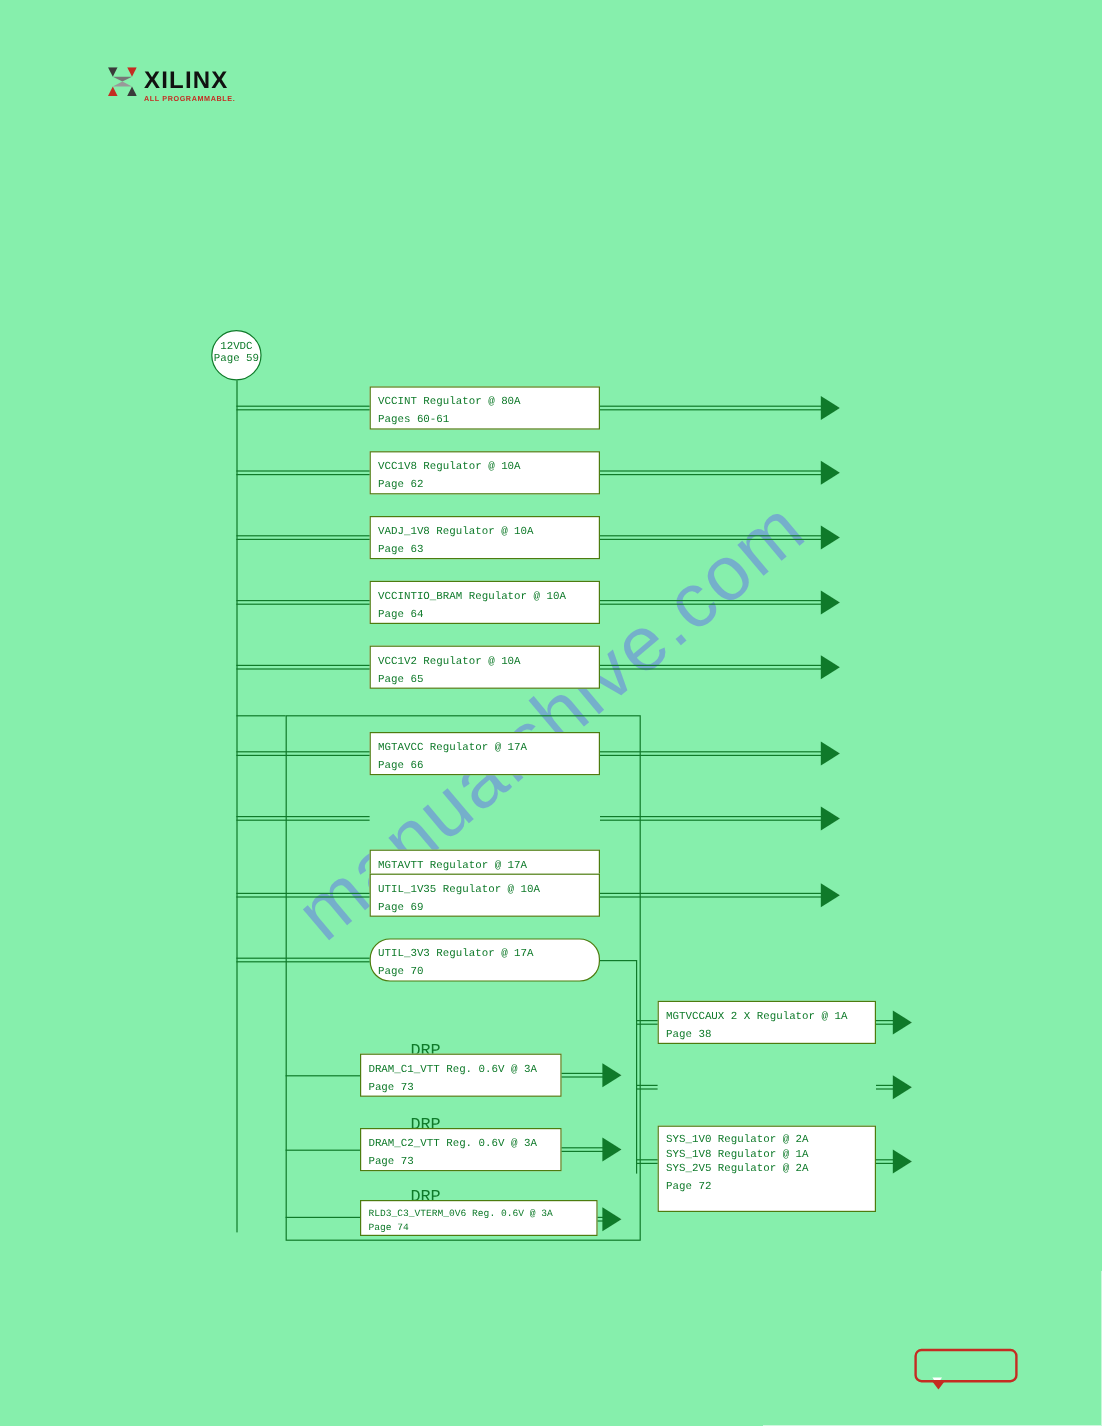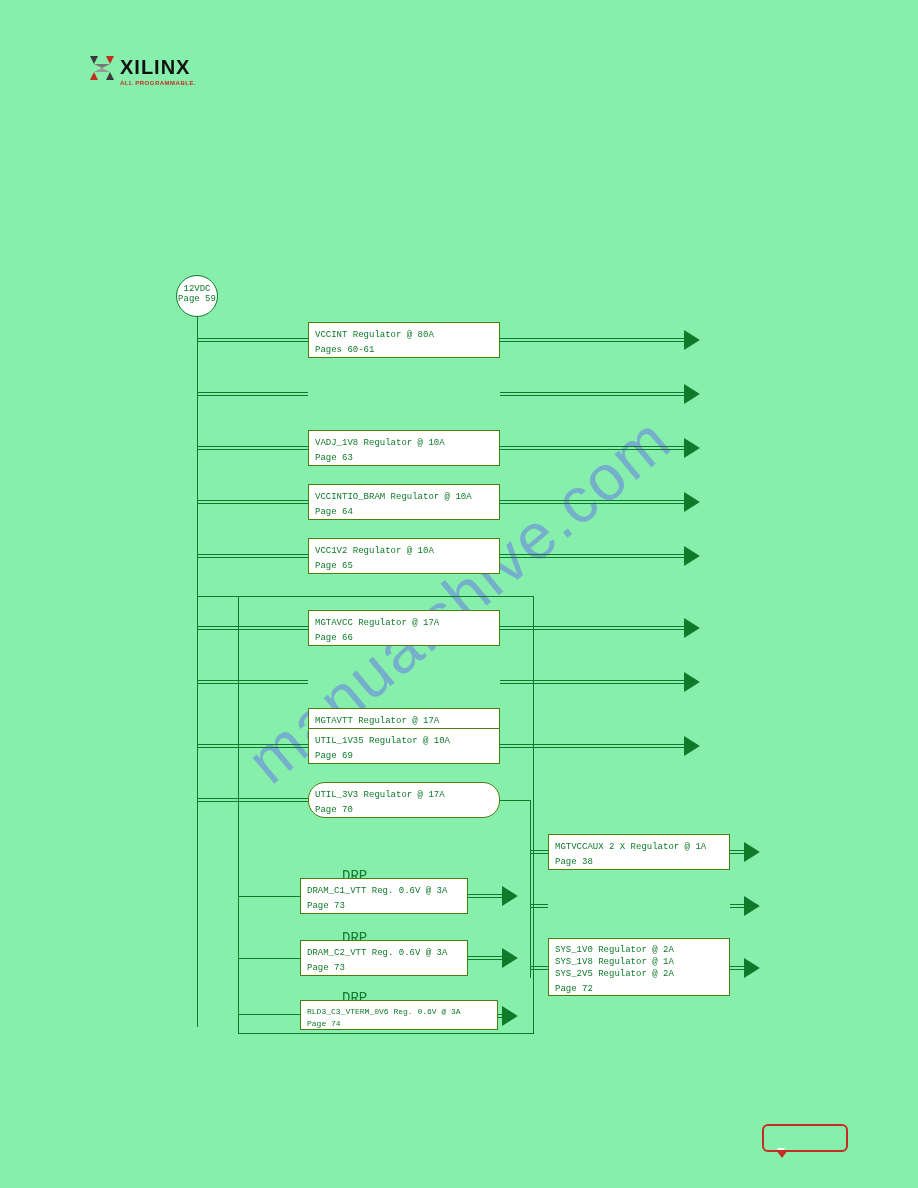--- a/index.html
+++ b/index.html
@@ -182,20 +182,24 @@
   <div class="vline" style="left:197px; top:317px; height:710px;"></div>
 
   <div class="dia-box" style="left:308px; top:322px; width:192px; height:36px;">
     <div>VCCINT Regulator @ 80A</div>
     <div>Pages 60-61</div>
   </div>
   <div class="hline dbl" style="left:197px; top:338px; width:111px;"></div>
   <div class="hline dbl" style="left:500px; top:338px; width:186px;"></div>
   <div class="arrowR" style="left:686px; top:332px;"></div>
 
+  <div class="dia-box" style="left:308px; top:376px; width:192px; height:36px;">
+    <div>VCC1V8 Regulator @ 10A</div>
+    <div>Page 62</div>
+  </div>
   <div class="hline dbl" style="left:197px; top:392px; width:111px;"></div>
   <div class="hline dbl" style="left:500px; top:392px; width:186px;"></div>
   <div class="arrowR" style="left:686px; top:386px;"></div>
 
   <div class="dia-box" style="left:308px; top:430px; width:192px; height:36px;">
     <div>VADJ_1V8 Regulator @ 10A</div>
     <div>Page 63</div>
   </div>
   <div class="hline dbl" style="left:197px; top:446px; width:111px;"></div>
   <div class="hline dbl" style="left:500px; top:446px; width:186px;"></div>
@@ -255,21 +259,21 @@
     <div>Page 38</div>
   </div>
   <div class="hline dbl" style="left:530px; top:850px; width:18px;"></div>
   <div class="hline dbl" style="left:730px; top:850px; width:16px;"></div>
   <div class="arrowR" style="left:746px; top:844px;"></div>
 
   <div class="hline dbl" style="left:530px; top:904px; width:18px;"></div>
   <div class="hline dbl" style="left:730px; top:904px; width:16px;"></div>
   <div class="arrowR" style="left:746px; top:898px;"></div>
 
-  <div class="dia-box" style="left:548px; top:938px; width:182px; height:58px; line-height:1.35;">
+  <div class="dia-box" style="left:548px; top:938px; width:182px; height:72px; line-height:1.35;">
     <div>SYS_1V0 Regulator @ 2A</div>
     <div>SYS_1V8 Regulator @ 1A</div>
     <div>SYS_2V5 Regulator @ 2A</div>
     <div style="margin-top:3px;">Page 72</div>
   </div>
   <div class="hline dbl" style="left:530px; top:966px; width:18px;"></div>
   <div class="hline dbl" style="left:730px; top:966px; width:16px;"></div>
   <div class="arrowR" style="left:746px; top:960px;"></div>
 
   <div style="position:absolute; left:238px; top:596px; width:296px; height:438px; border:1px solid #0f7a2a; box-sizing:border-box; background:transparent; pointer-events:none;"></div>

